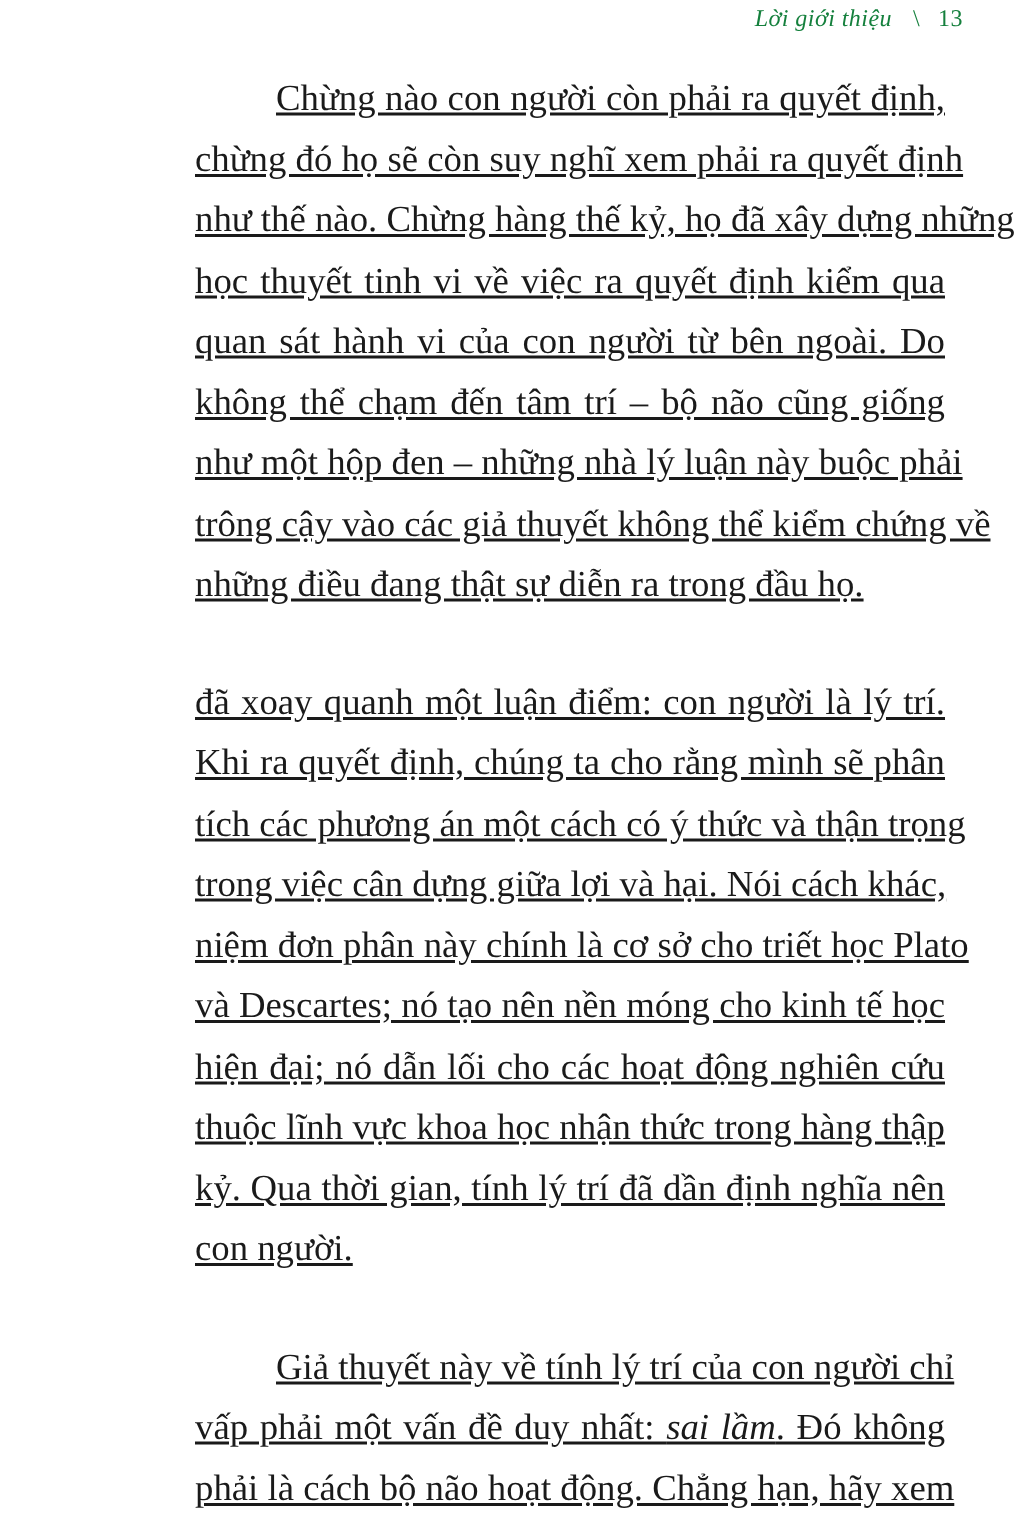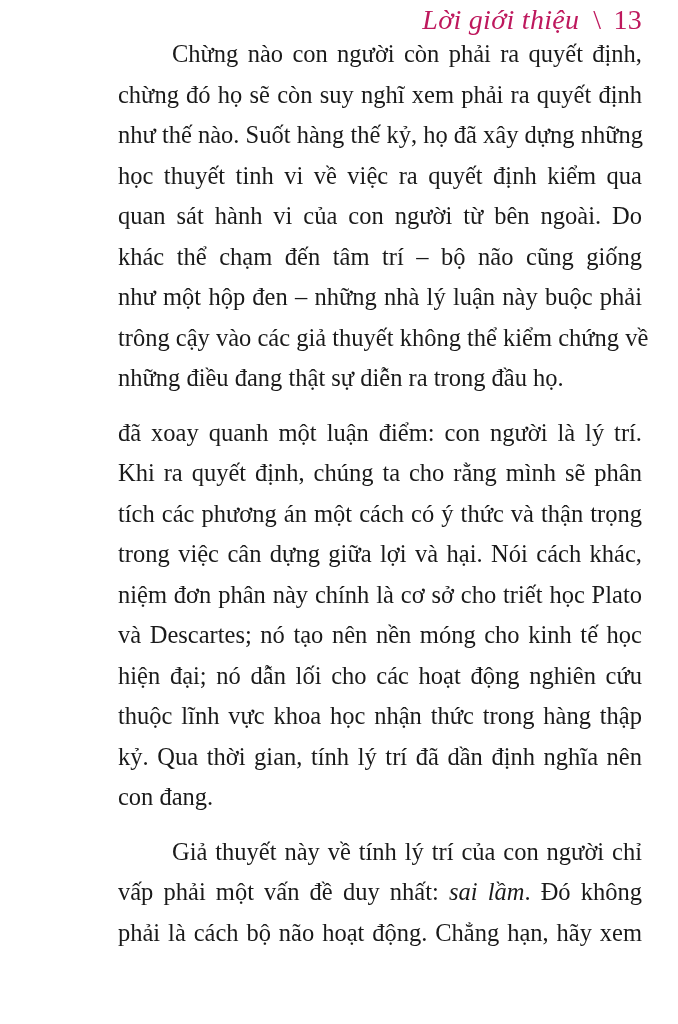--- a/index.html
+++ b/index.html
@@ -1,60 +1,60 @@
 <!DOCTYPE html>
 <html><head>
 <meta charset="utf-8">
 <style>
   html, body { margin: 0; padding: 0; background: #ffffff; }
   body { width: 678px; height: 1024px; overflow: hidden; position: relative; font-family: "Liberation Serif", "DejaVu Serif", serif; color: #1a1a1a; }
-  .header { position: absolute; top: 4px; right: 36px; font-size: 28px; font-style: italic; letter-spacing: 0.3px; color: #be185d; white-space: nowrap; }
+  .header { position: absolute; top: 4px; right: 36px; font-size: 16px; font-style: italic; letter-spacing: 0.3px; color: #15803d; white-space: nowrap; }
   .header .sep { font-style: normal; margin: 0 12px 0 14px; }
   .header .num { font-style: normal; }
   .body { position: absolute; top: 30px; left: 114px; width: 532px; }
-  .para { margin: 4px; }
+  .para { margin: 16px; text-decoration: underline; }
   .line { display: block; height: 40.5px; line-height: 40.5px; font-size: 24.5px; white-space: nowrap; text-align: justify; text-align-last: justify; }
   .line.last { text-align-last: left; }
   .line.indent { padding-left: 54px; }
   .gap { height: 6px; }
   em { font-style: italic; }
 </style>
 </head>
 <body>
 
 <div class="header">
   <span>Lời giới thiệu</span><span class="sep">\</span><span class="num">13</span>
 </div>
 
 <div class="body">
 
   <div class="para">
     <span class="line indent">Chừng nào con người còn phải ra quyết định,</span>
     <span class="line">chừng đó họ sẽ còn suy nghĩ xem phải ra quyết định</span>
-    <span class="line">như thế nào. Suốt hàng thế kỷ, họ đã xây dựng những</span>
+    <span class="line">như thế nào. Chừng hàng thế kỷ, họ đã xây dựng những</span>
     <span class="line">học thuyết tinh vi về việc ra quyết định kiểm qua</span>
     <span class="line">quan sát hành vi của con người từ bên ngoài. Do</span>
-    <span class="line">khác thể chạm đến tâm trí – bộ não cũng giống</span>
+    <span class="line">không thể chạm đến tâm trí – bộ não cũng giống</span>
     <span class="line">như một hộp đen – những nhà lý luận này buộc phải</span>
     <span class="line">trông cậy vào các giả thuyết không thể kiểm chứng về</span>
     <span class="line last">những điều đang thật sự diễn ra trong đầu họ.</span>
   </div>
   <div class="gap"></div>
 
   <div class="para">
     <span class="line">đã xoay quanh một luận điểm: con người là lý trí.</span>
     <span class="line">Khi ra quyết định, chúng ta cho rằng mình sẽ phân</span>
     <span class="line">tích các phương án một cách có ý thức và thận trọng</span>
     <span class="line">trong việc cân dựng giữa lợi và hại. Nói cách khác,</span>
     <span class="line">niệm đơn phân này chính là cơ sở cho triết học Plato</span>
     <span class="line">và Descartes; nó tạo nên nền móng cho kinh tế học</span>
     <span class="line">hiện đại; nó dẫn lối cho các hoạt động nghiên cứu</span>
     <span class="line">thuộc lĩnh vực khoa học nhận thức trong hàng thập</span>
     <span class="line">kỷ. Qua thời gian, tính lý trí đã dần định nghĩa nên</span>
-    <span class="line last">con đang.</span>
+    <span class="line last">con người.</span>
   </div>
   <div class="gap"></div>
 
   <div class="para">
     <span class="line indent">Giả thuyết này về tính lý trí của con người chỉ</span>
     <span class="line"><span>vấp phải một vấn đề duy nhất: </span><em>sai lầm</em><span>. Đó không</span></span>
     <span class="line">phải là cách bộ não hoạt động. Chẳng hạn, hãy xem</span>
 
   </div>
 

